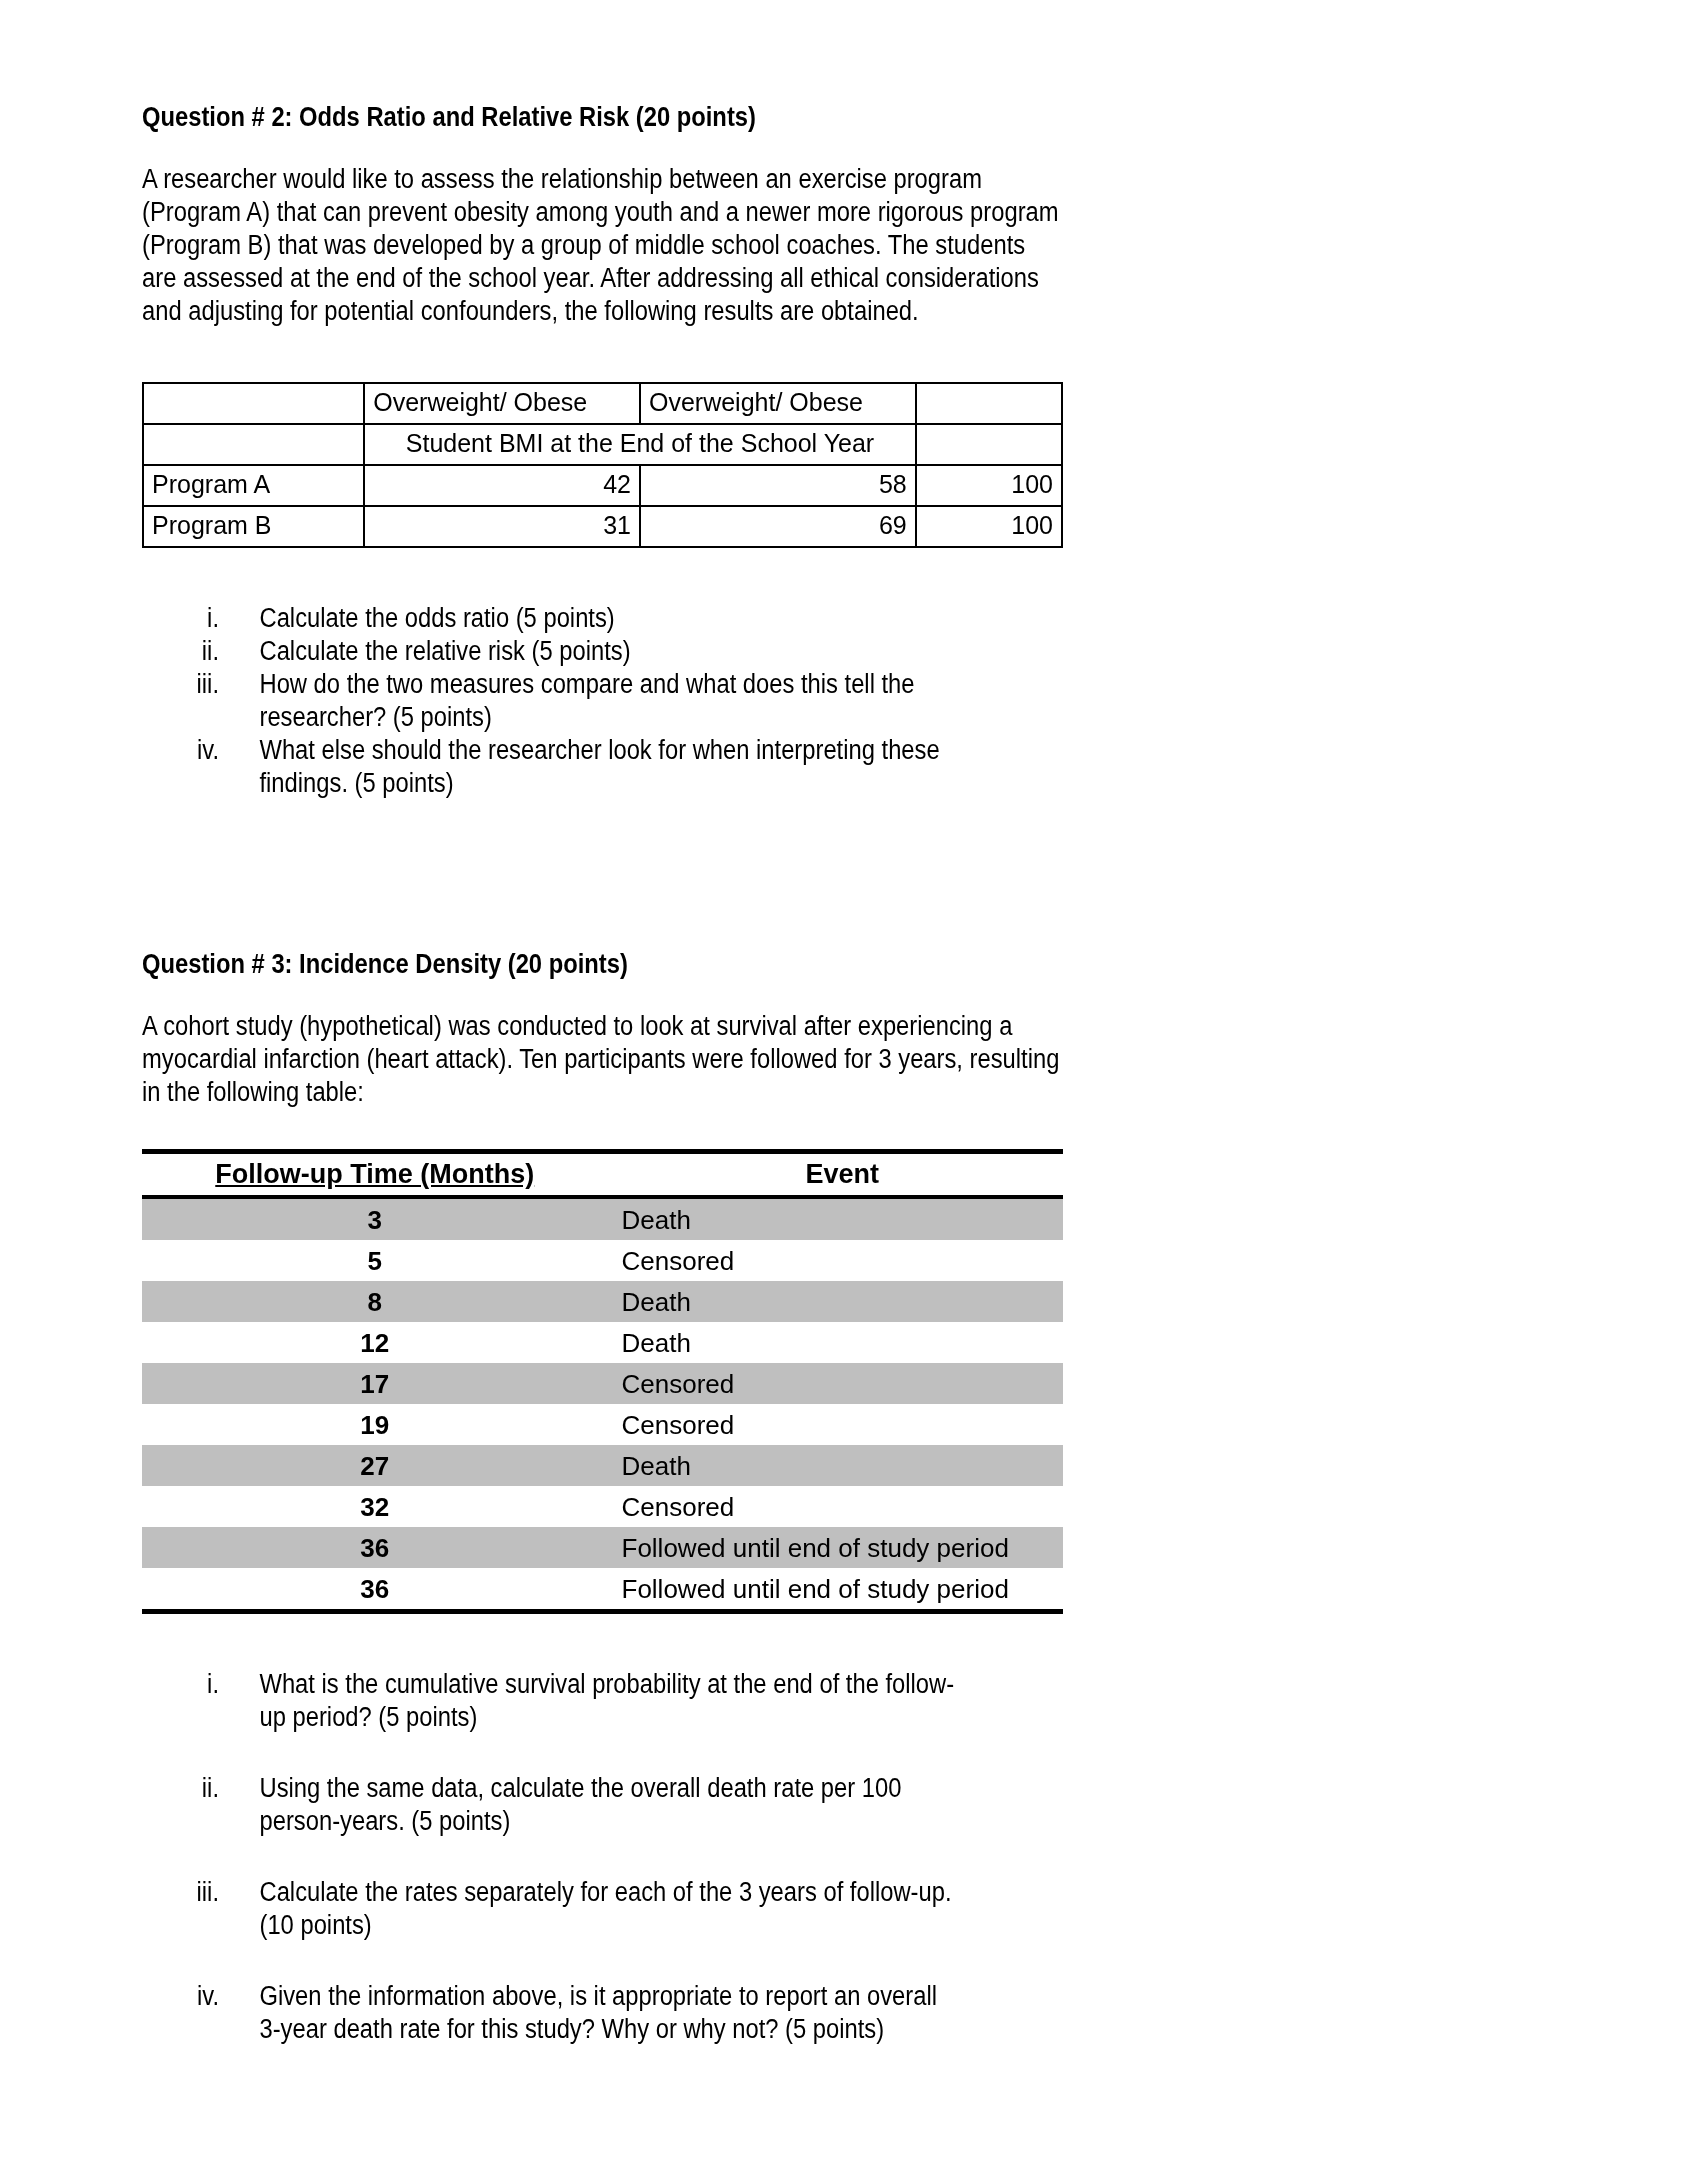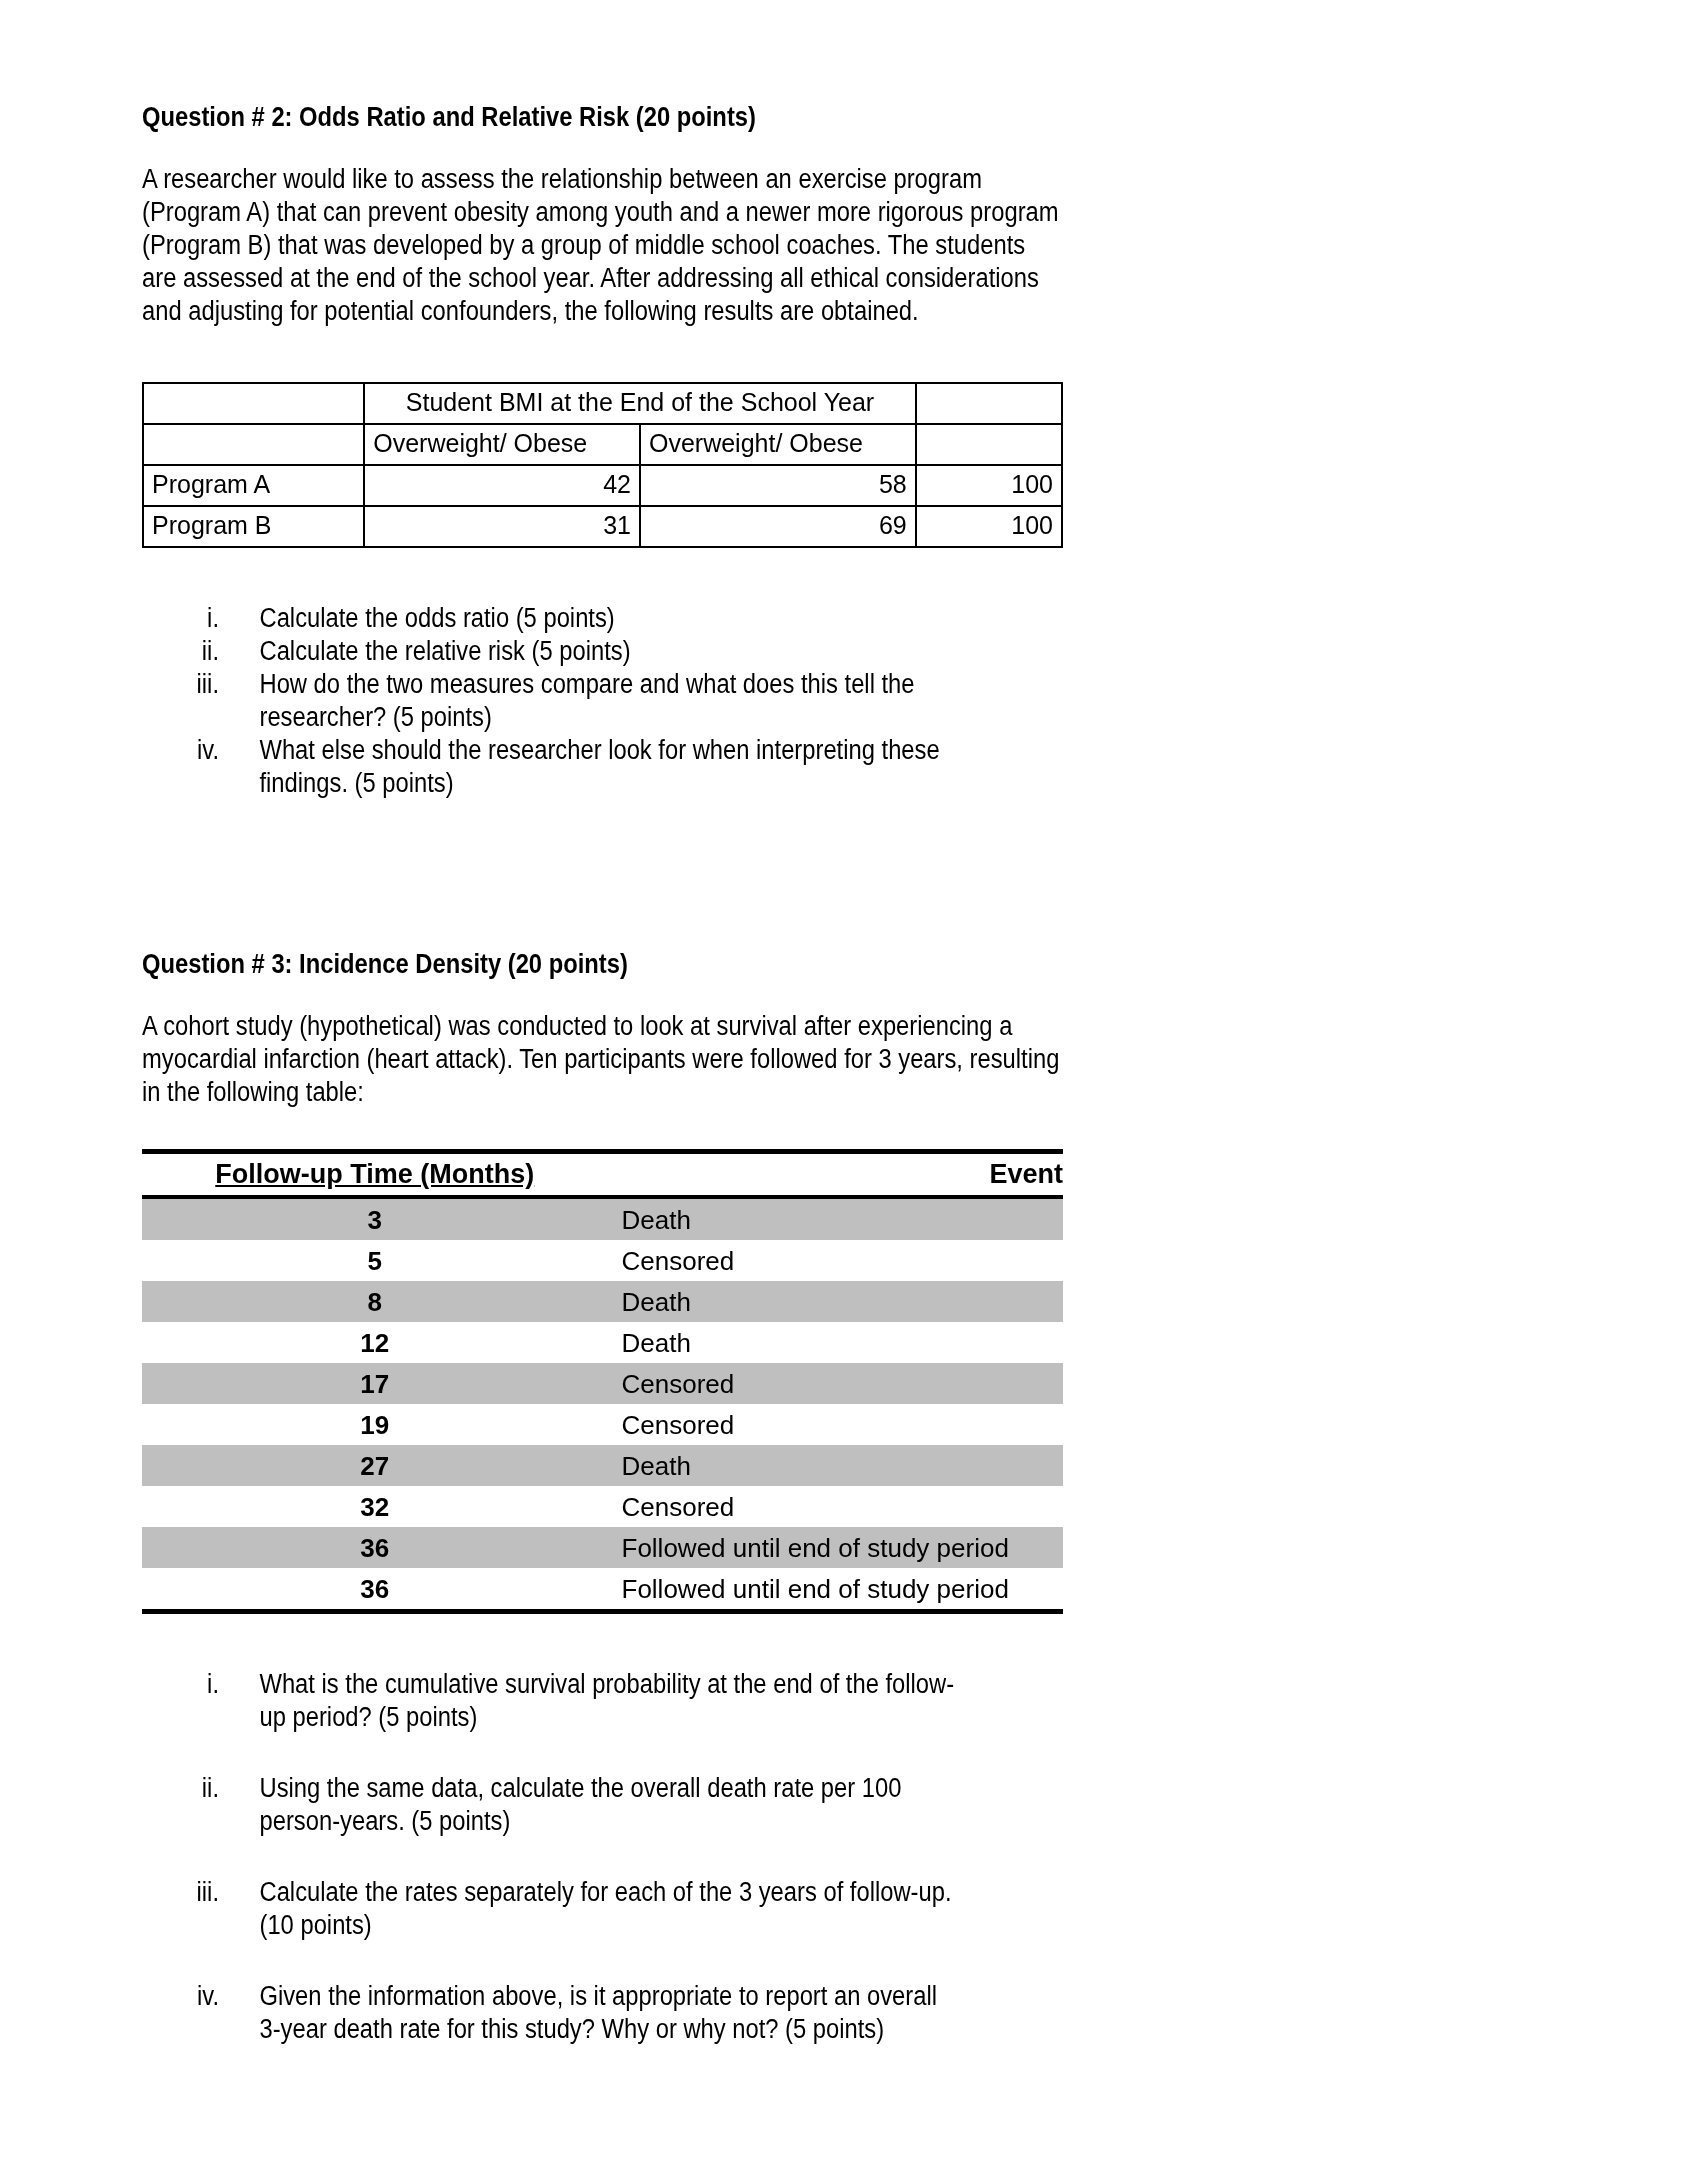--- a/index.html
+++ b/index.html
@@ -106,21 +106,21 @@
   }
   .fu-table .col-time { width: 465px; }
   .fu-table .col-evt  { width: 455px; }
   .fu-table thead th {
     font-weight: bold;
     border-top: 5px solid #000;
     border-bottom: 4px solid #000;
     font-size: 27px;
   }
   .fu-table thead th.col-time { text-align: center; text-decoration: underline; }
-  .fu-table thead th.col-evt  { text-align: right; padding-left: 14px; }
+  .fu-table thead th.col-evt  { text-align: center; padding-left: 14px; }
   .fu-table tbody td.time {
     text-align: center;
     font-weight: bold;
   }
   .fu-table tbody td.evt {
     text-align: left;
     padding-left: 14px;
     font-weight: normal;
   }
   .fu-table tbody tr.shaded td { background: #bfbfbf; }
@@ -149,27 +149,27 @@
     <table class="bmi-table">
       <colgroup>
         <col class="c1">
           <col class="c2">
           <col class="c3">
           <col class="c4">
       </colgroup>
       <tbody>
         <tr>
           <td class="c1"></td>
-          <td class="c2 ctr" colspan="2">Student BMI at the End of the School Year</td>
-          <td class="c4"></td>
-        </tr>
-        <tr>
-          <td class="c1"></td>
           <td class="c2 lft">Overweight/ Obese</td>
           <td class="c3 lft">Overweight/ Obese</td>
+          <td class="c4"></td>
+        </tr>
+        <tr>
+          <td class="c1"></td>
+          <td class="c2 ctr" colspan="2">Student BMI at the End of the School Year</td>
           <td class="c4"></td>
         </tr>
         <tr>
           <td class="c1 lft">Program A</td>
           <td class="c2 num">42</td>
           <td class="c3 num">58</td>
           <td class="c4 num">100</td>
         </tr>
         <tr>
           <td class="c1 lft">Program B</td>

